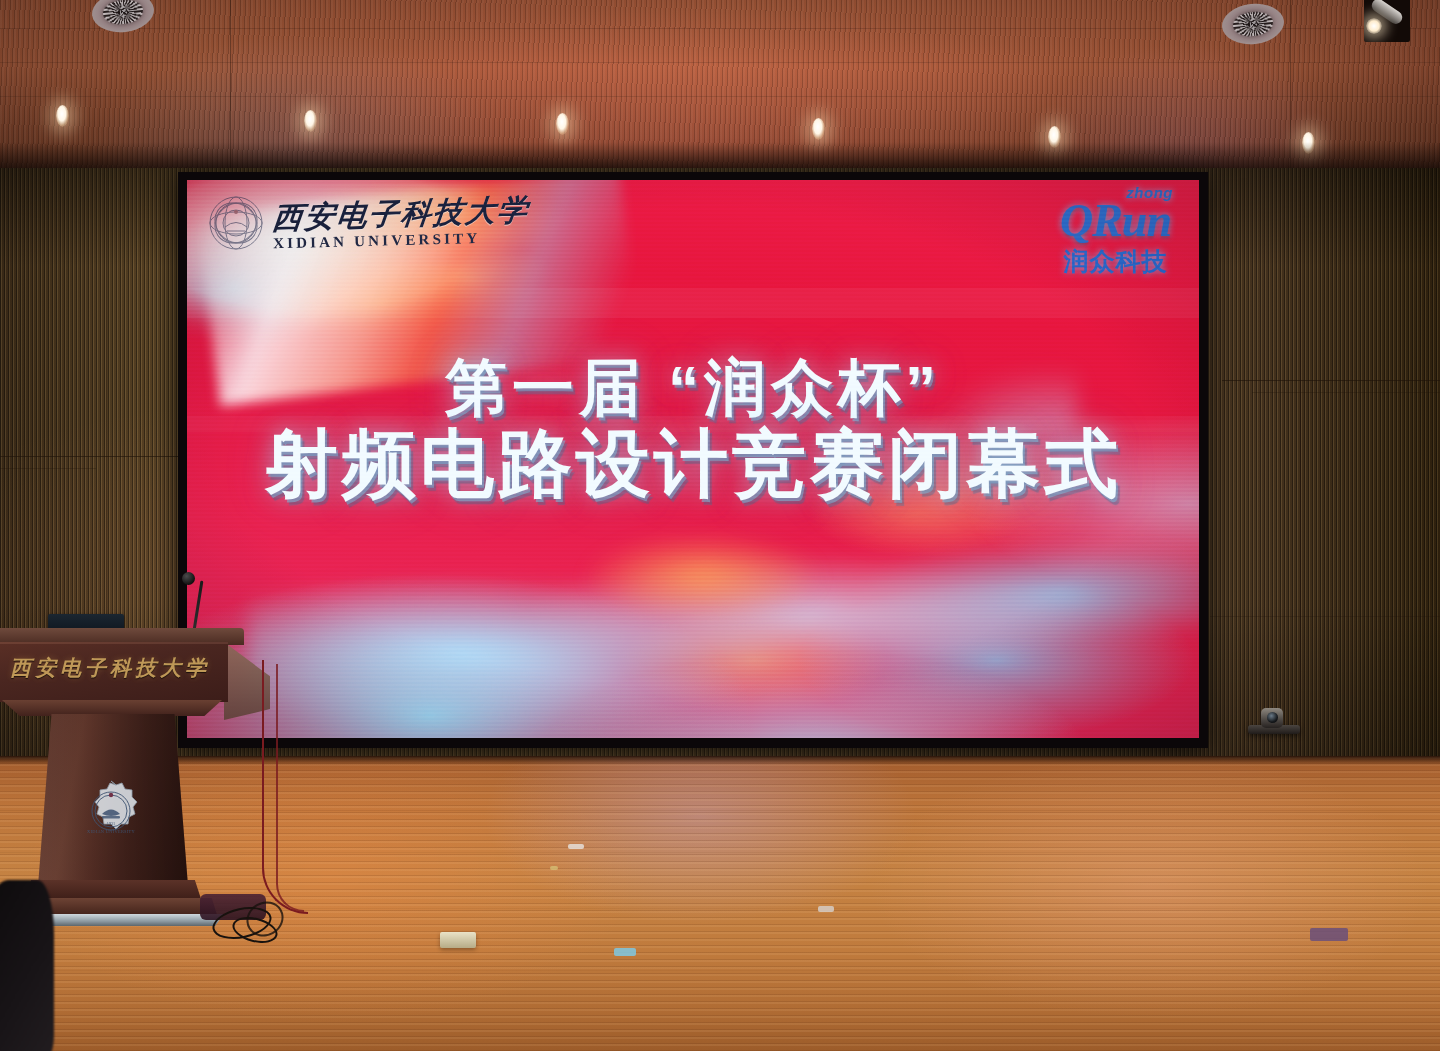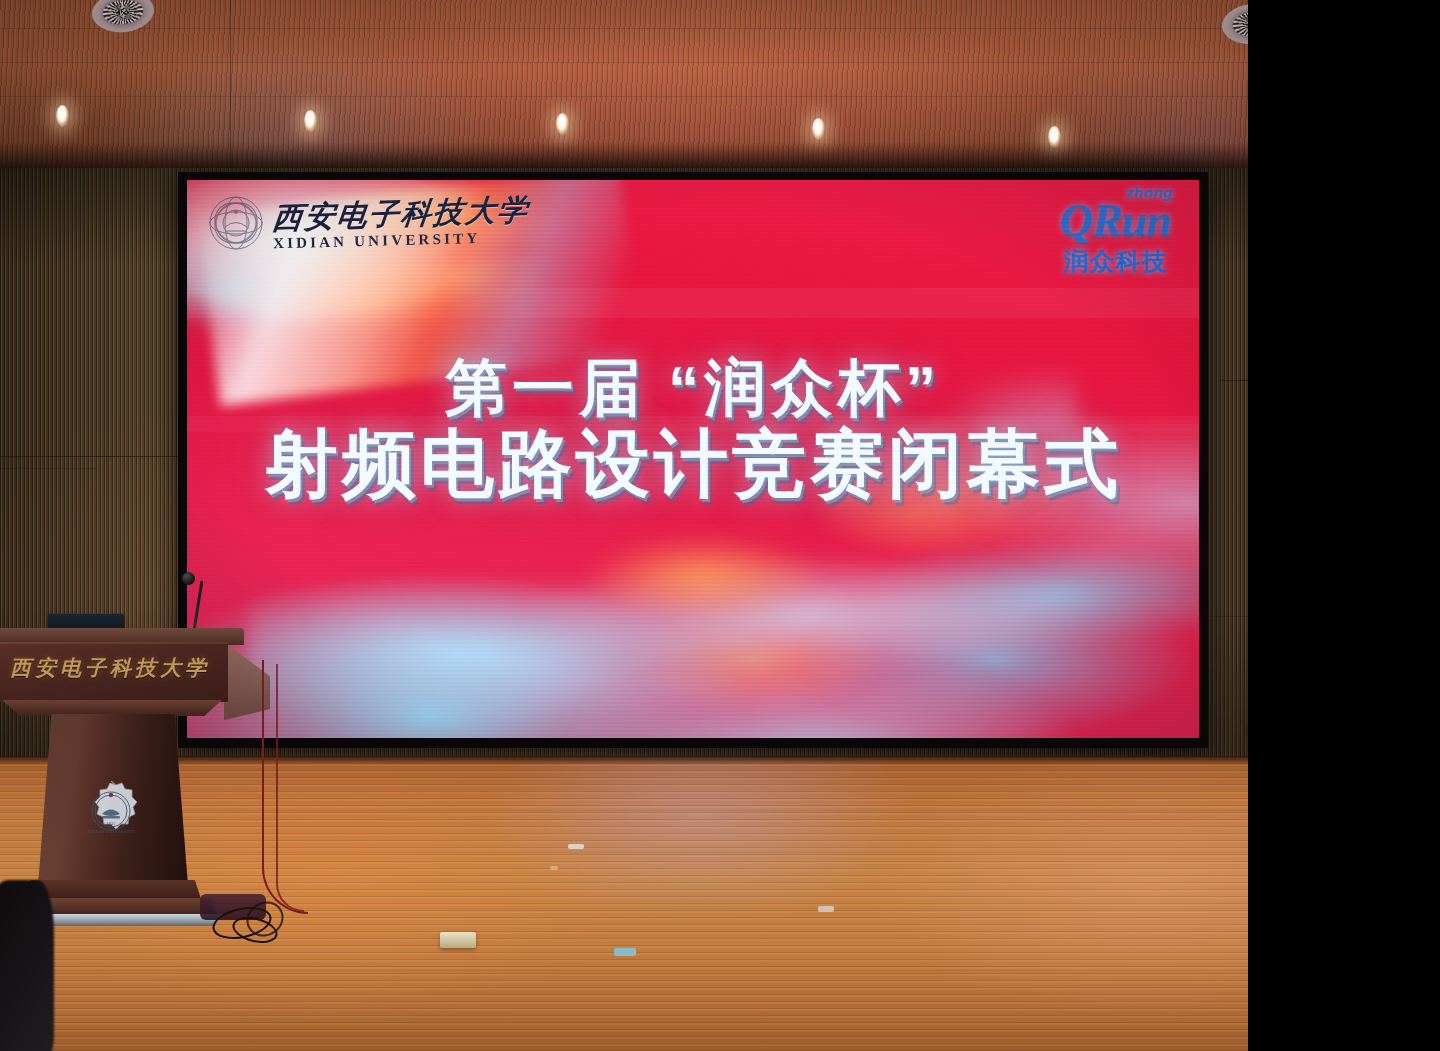--- a/index.html
+++ b/index.html
@@ -1,21 +1,21 @@
 <!DOCTYPE html>
 <html><head>
 <meta charset="utf-8">
 <title>Auditorium Stage LED Screen</title>
 <style>
   html,body{margin:0;padding:0;background:#000;}
   body{font-family:"Liberation Sans",sans-serif;}
 
   #scene{
     position:relative;
-    width:1248px;height:1051px;
+    width:1440px;height:1051px;
     overflow:hidden;
     background:#3a2418;
   }
 
   
   .ceiling{
     position:absolute;left:0;top:0;width:1440px;height:176px;
     background:
       linear-gradient(to bottom,
         rgba(120,62,40,.55) 0%,

